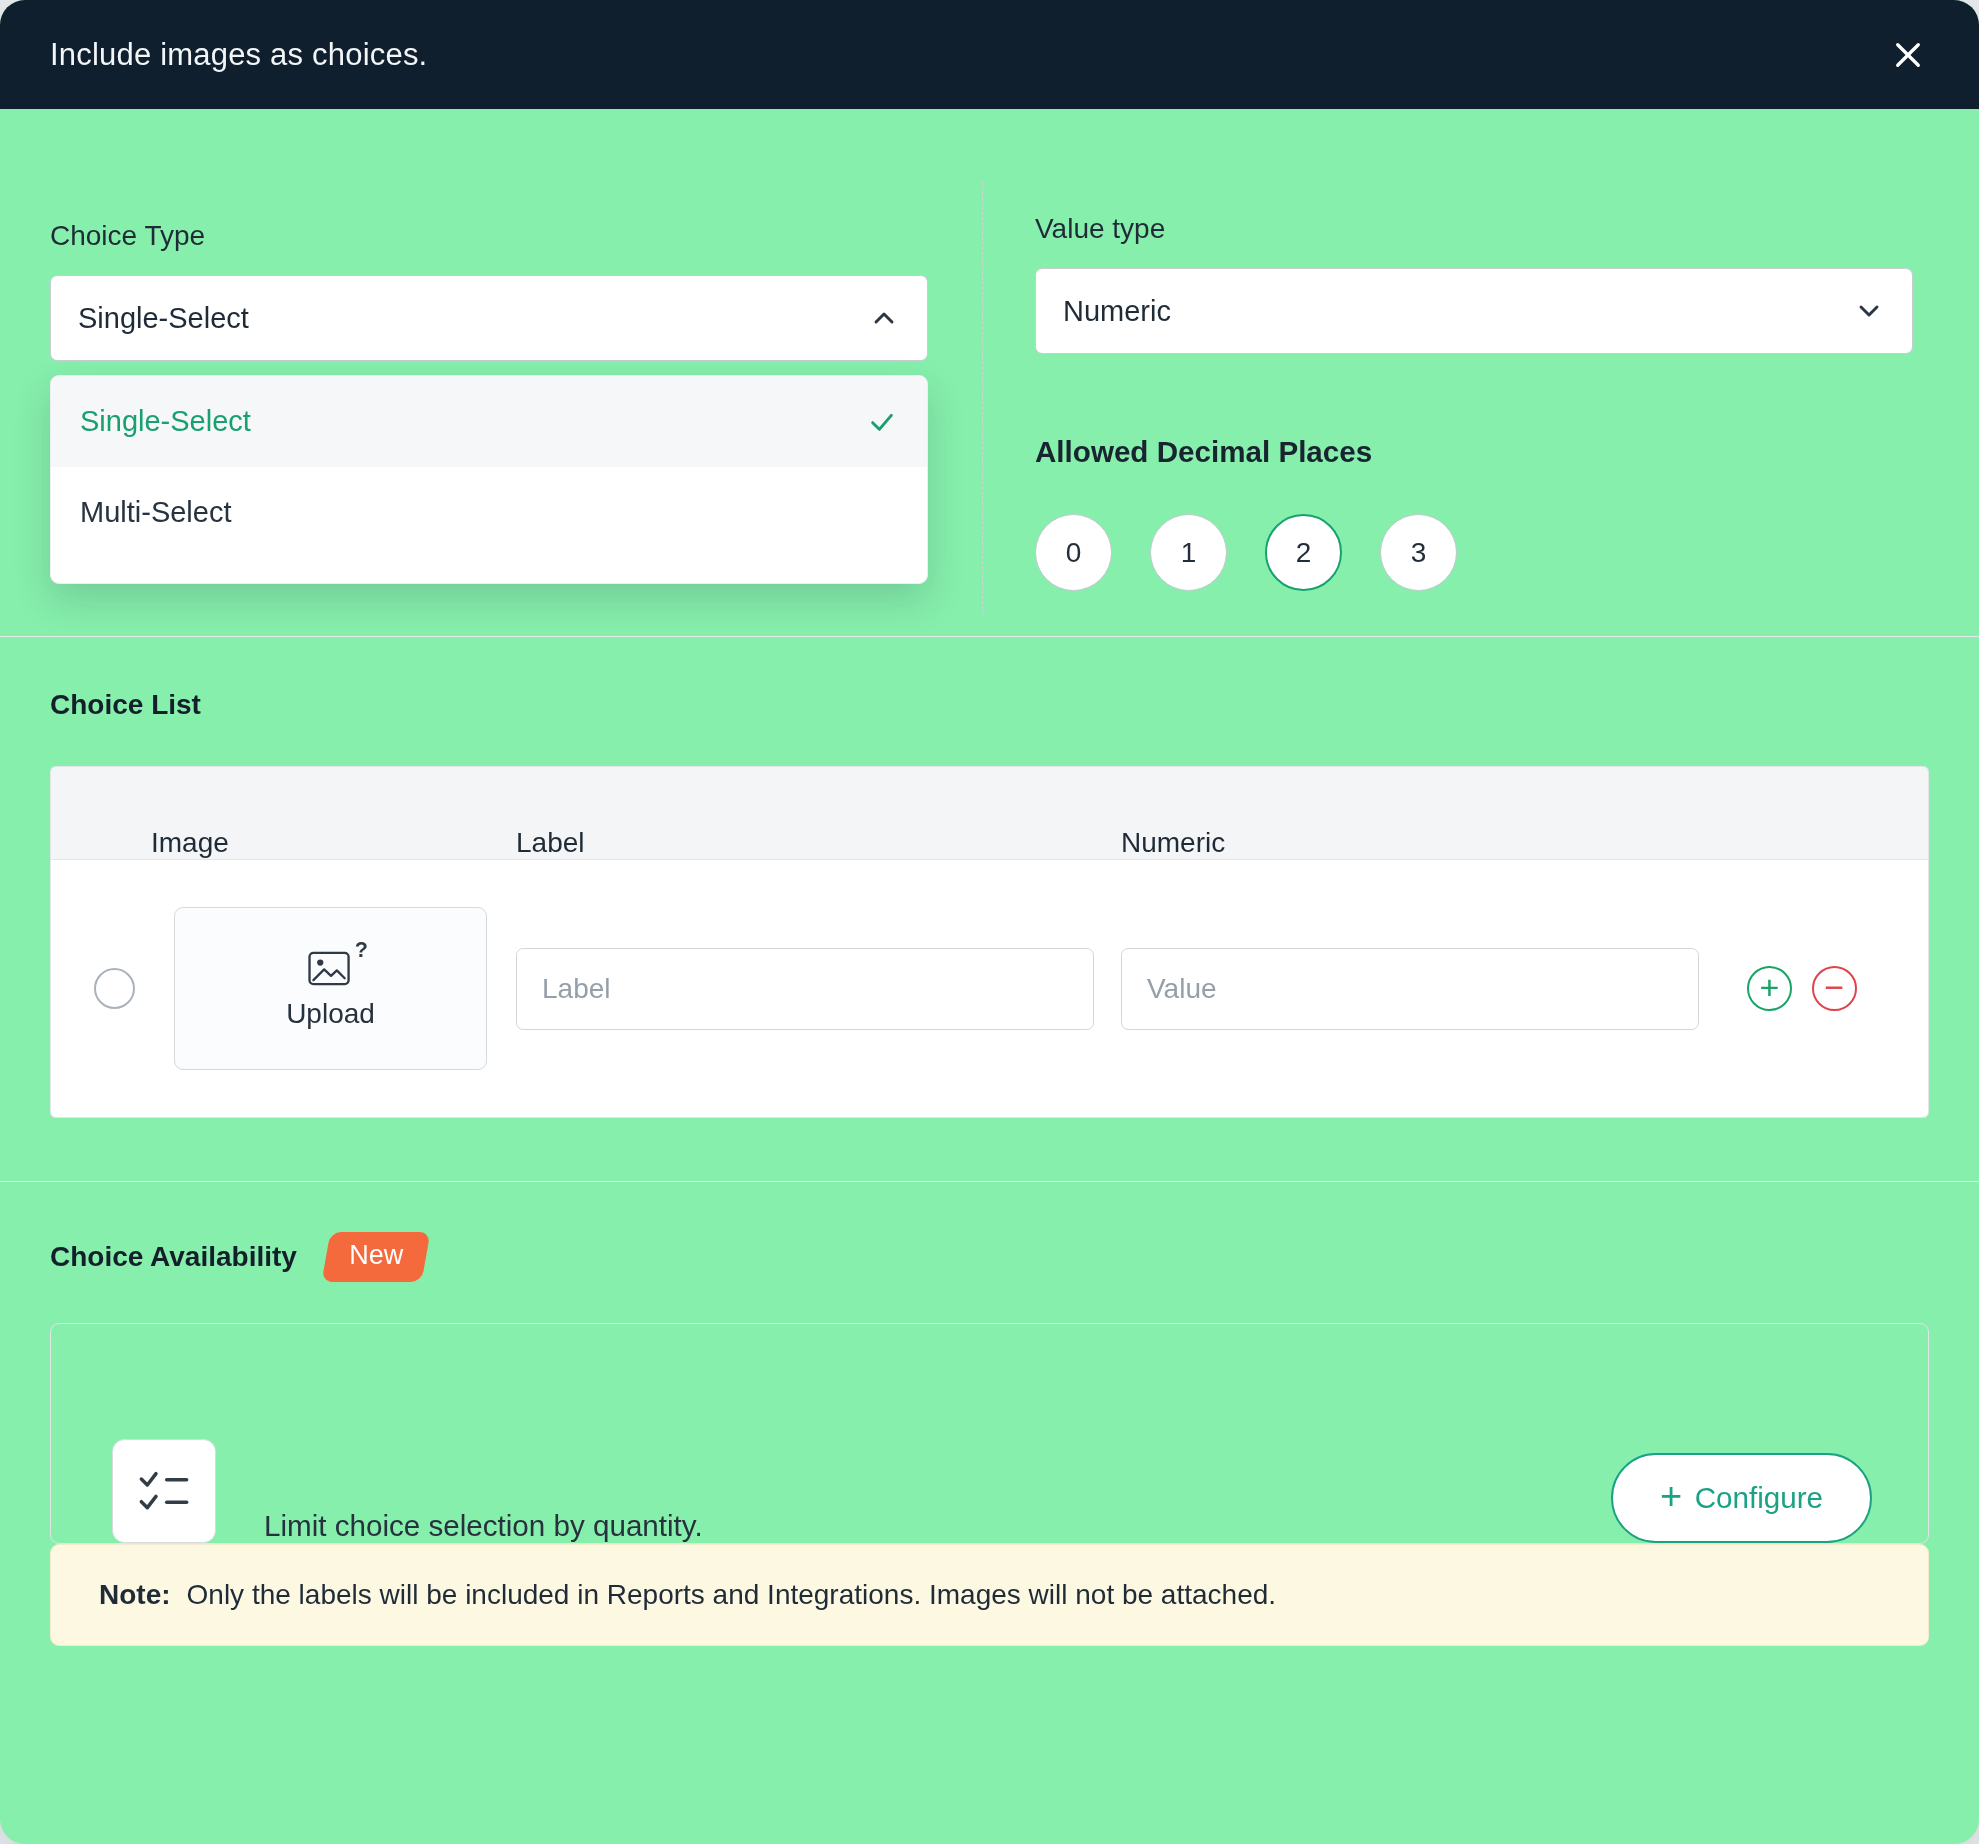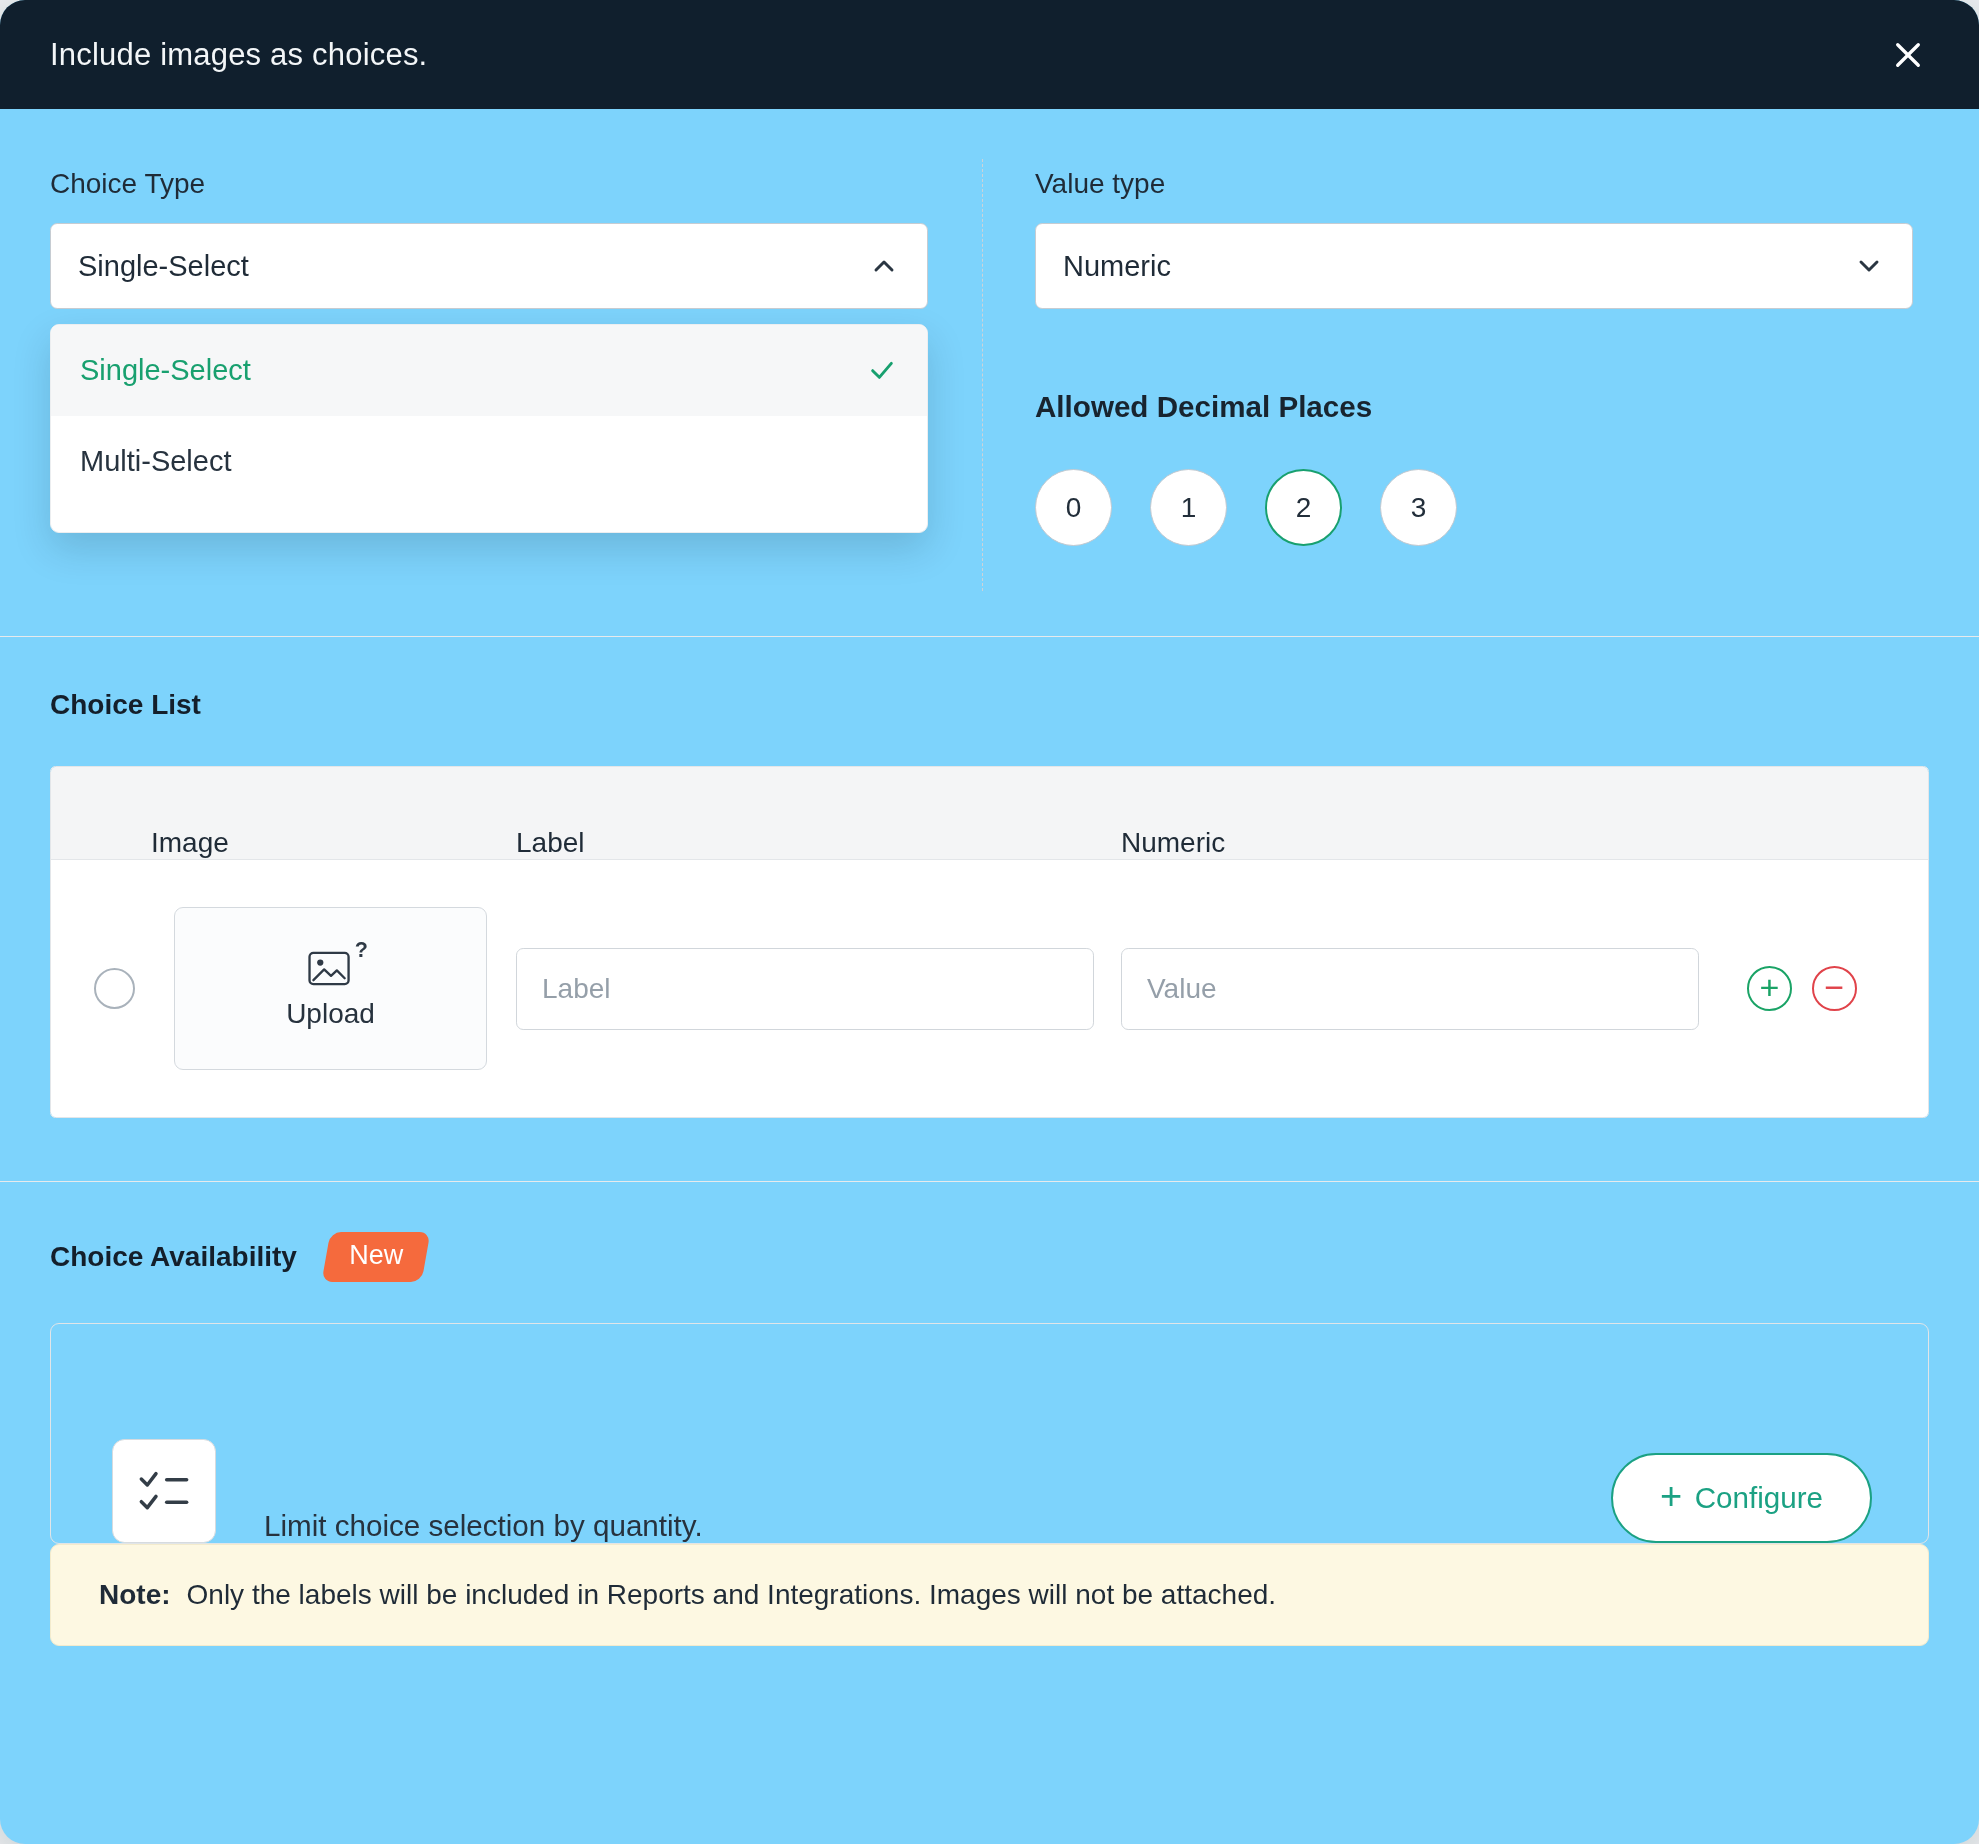--- a/index.html
+++ b/index.html
@@ -5,40 +5,40 @@
   * { box-sizing: border-box; }
   html, body { margin: 0; padding: 0; }
   body {
     width: 1979px; height: 1844px;
     background: #eceff1;
     font-family: "Liberation Sans", sans-serif;
   }
   .modal {
     position: relative;
     width: 1979px; height: 1844px;
-    background: #7dd3fc;
+    background: #86efac;
     border-radius: 25px;
     overflow: hidden;
     box-shadow: 0 9px 43px rgba(10,25,40,.18);
   }
 
   
   .modal-header {
     height: 109px;
     background: #101f2d;
     display: flex; align-items: center; justify-content: space-between;
     padding: 0 45px 0 50px;
   }
   .modal-title { color: #f3f6f8; font-size: 31px; letter-spacing: 0.2px; }
   .close-button { background: none; border: none; padding: 7.2px; cursor: pointer; display: flex; }
 
   
   .top-section {
     display: flex;
-    align-items: flex-start;
+    align-items: center;
     padding: 45px 50px 0;
     height: 527px;
   }
   .col { width: 878px; }
   .v-divider {
     width: 0;
     border-left: 1.8px dashed #cdd3d8;
     height: 432px;
     margin: 5.4px 52px 0 54px;
     flex: none;

